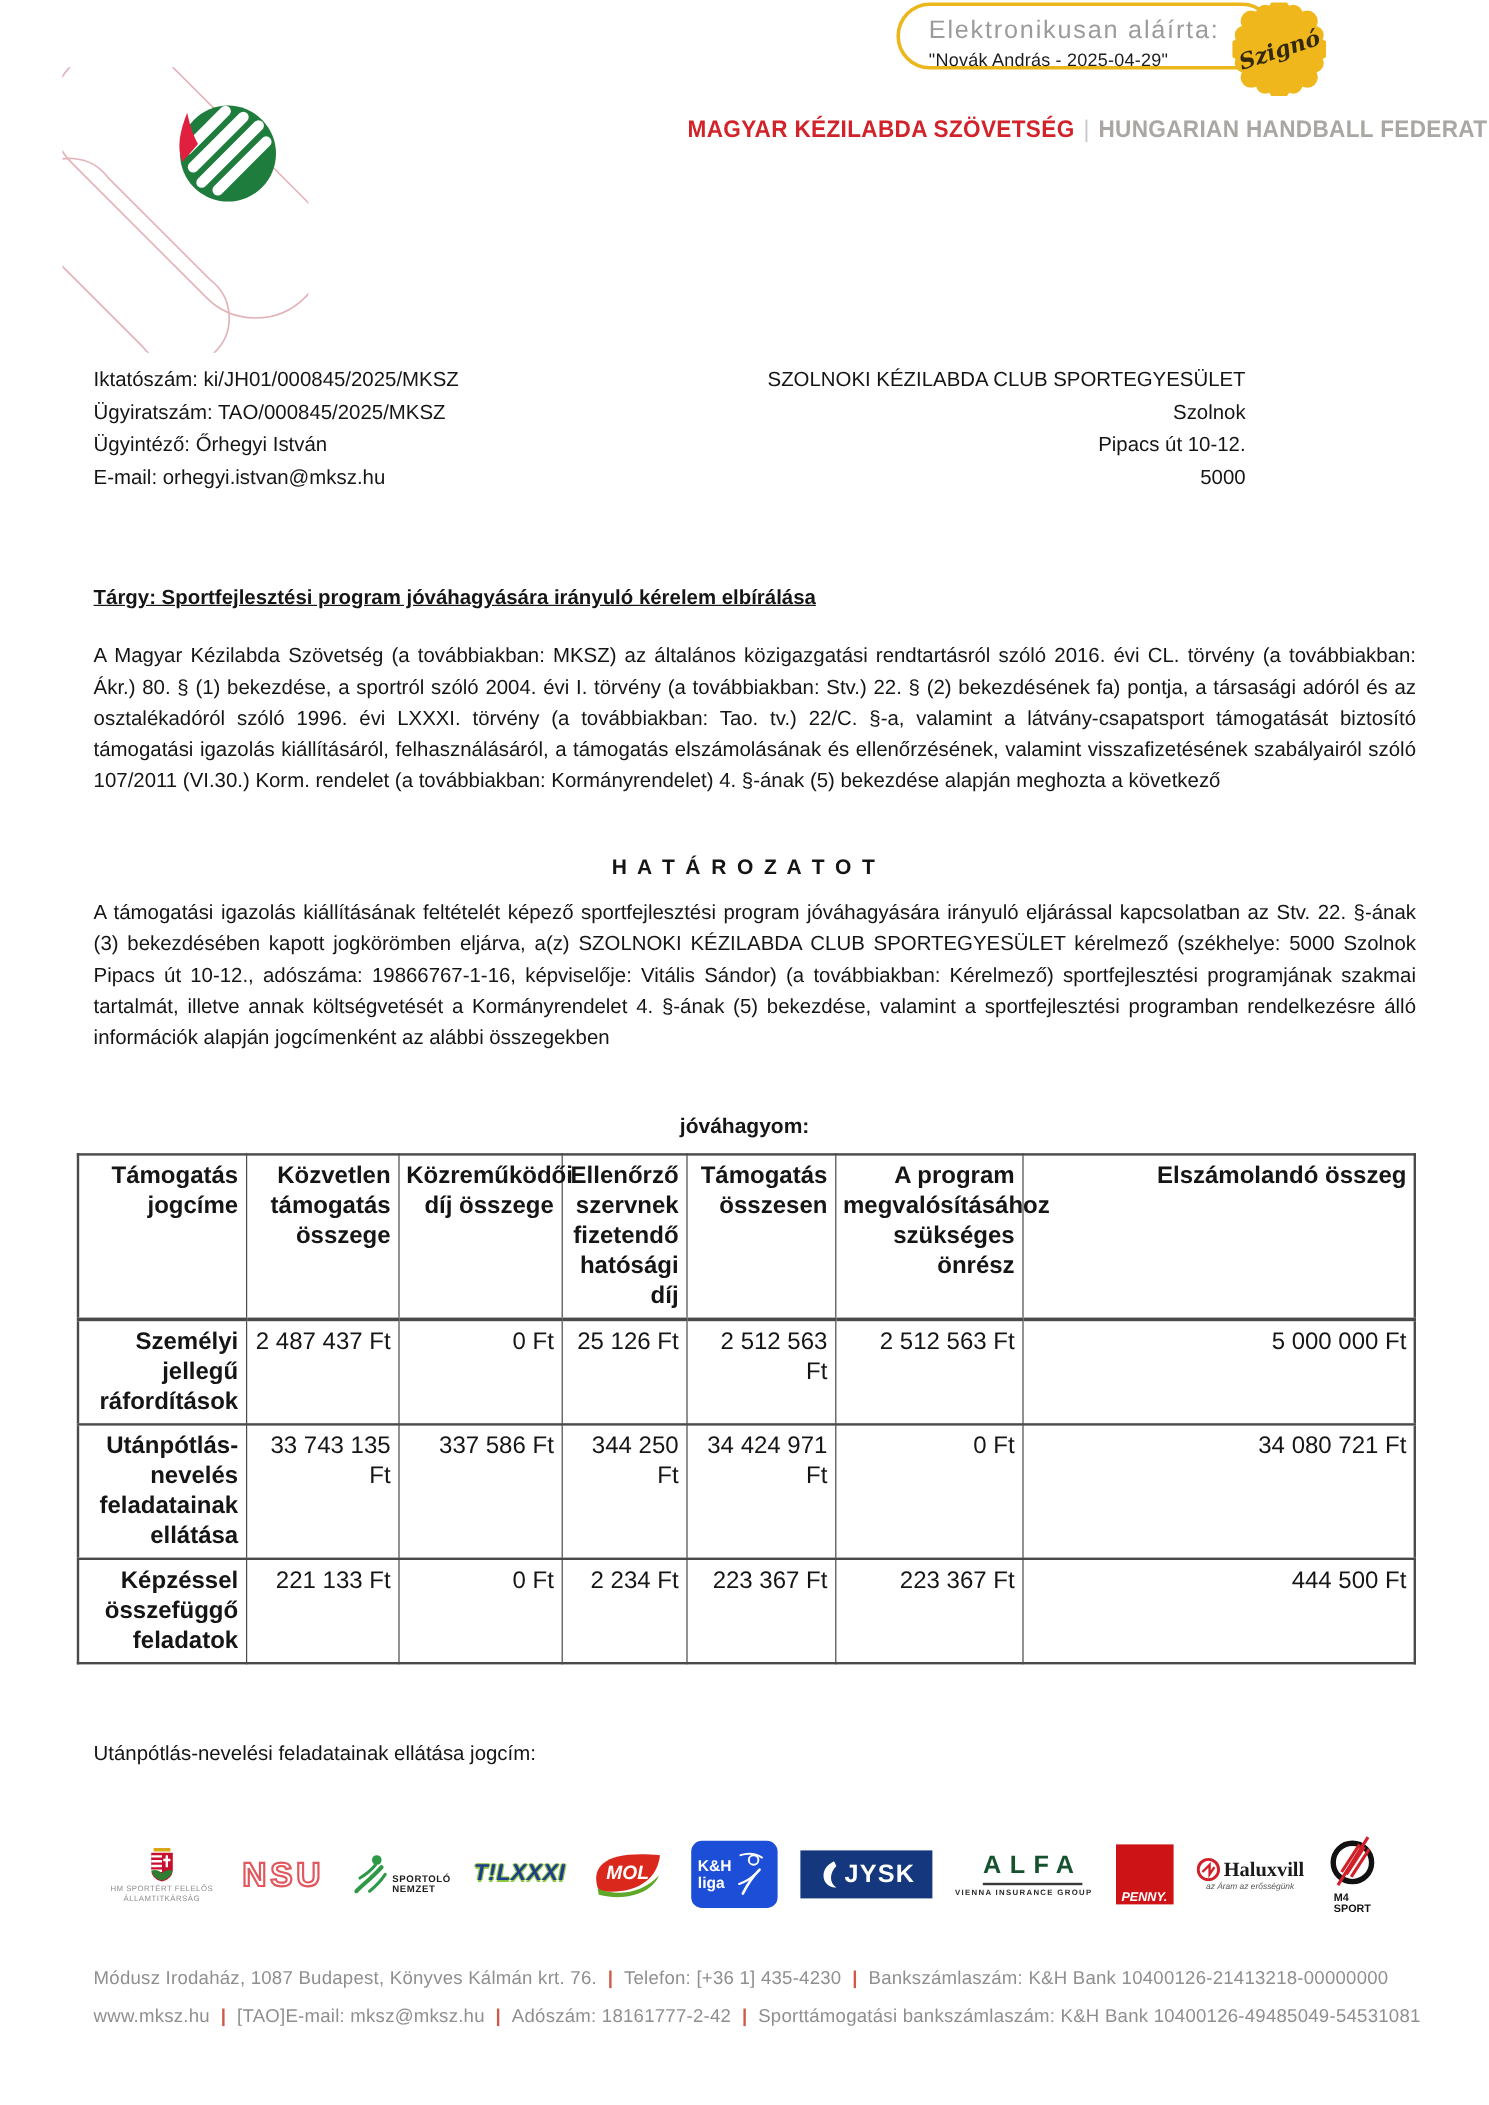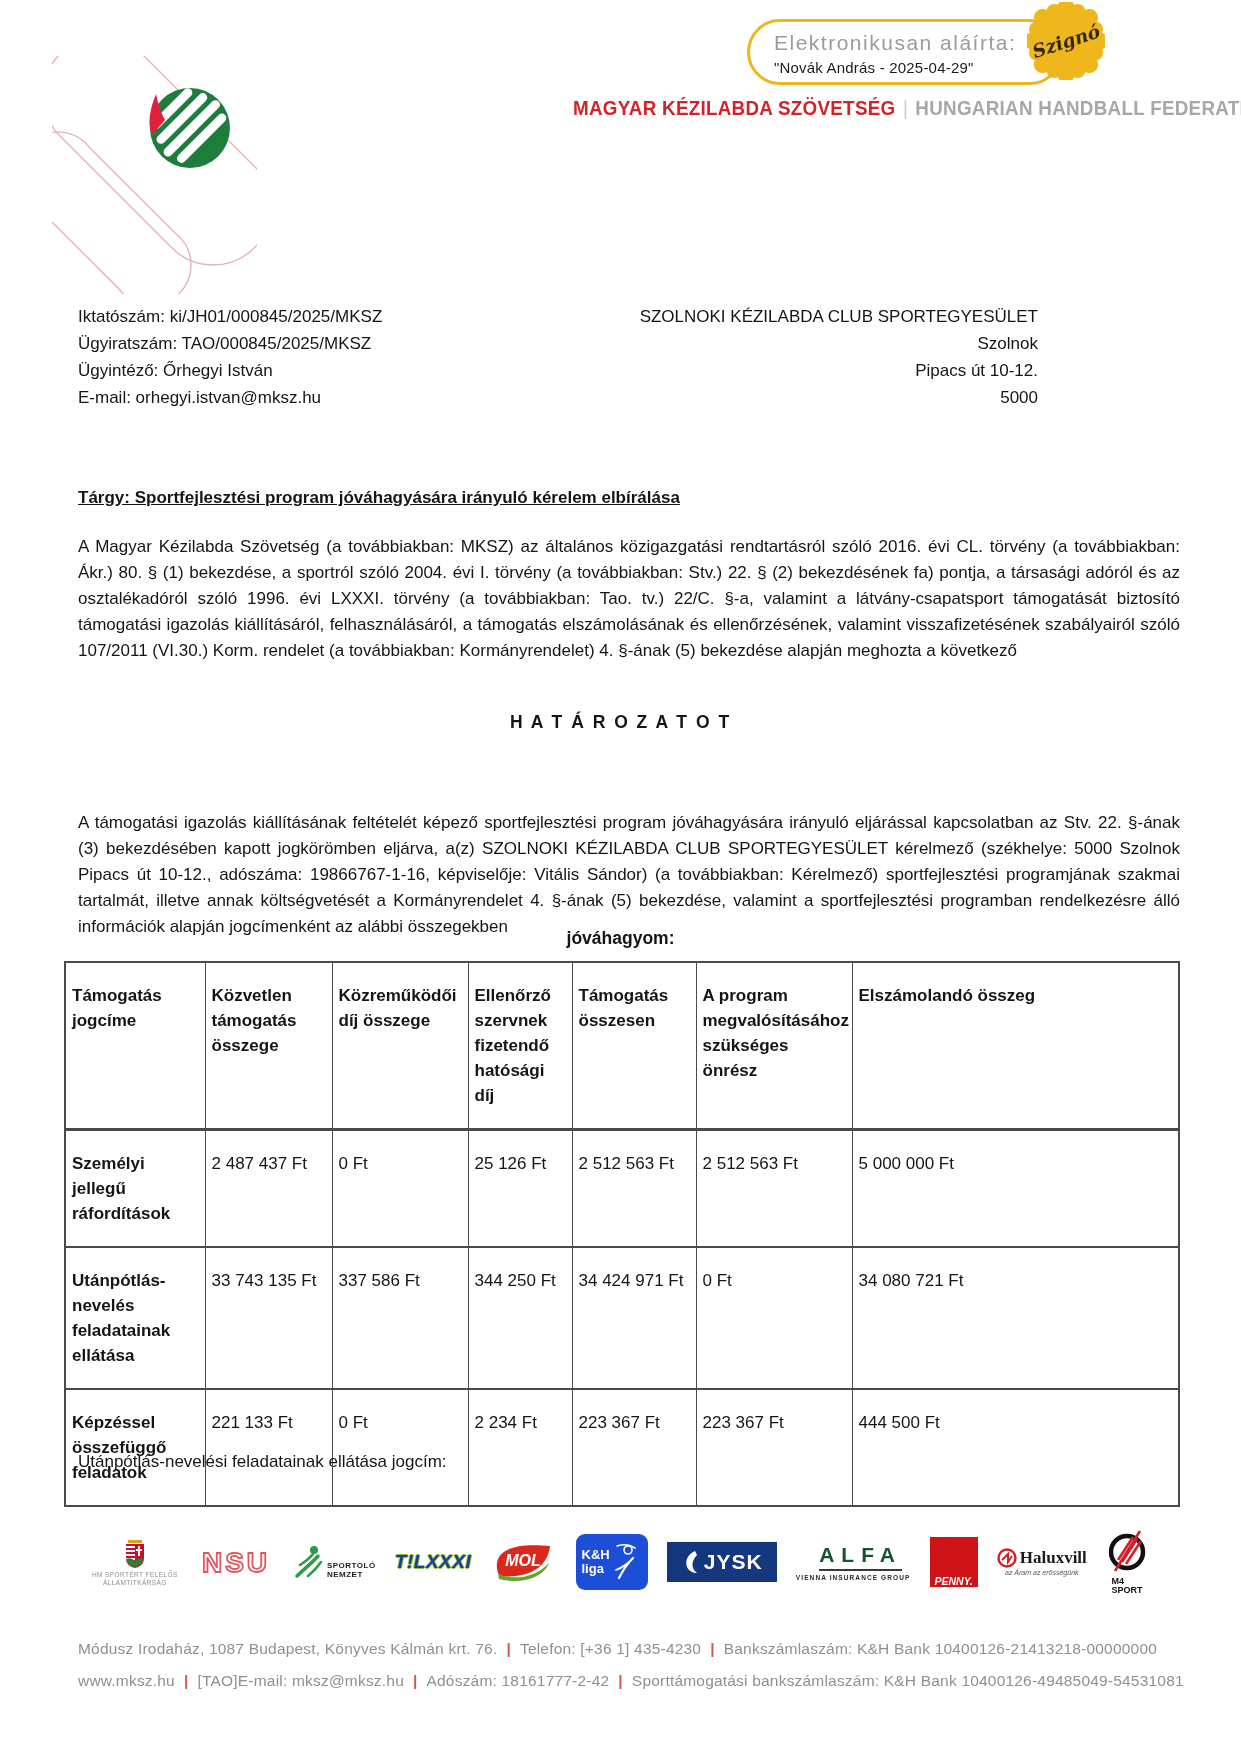--- a/index.html
+++ b/index.html
@@ -3,21 +3,21 @@
 <meta charset="utf-8">
 <style>
   * { margin:0; padding:0; box-sizing:border-box; }
   body { background:#ffffff; }
   .page {
     position:relative; width:1241px; height:1754px; background:#ffffff;
     font-family:"Liberation Sans", sans-serif; color:#151515; overflow:hidden;
   }
   
   .sign-badge {
-    position:absolute; top:19px; left:747px; width:316px; height:66px;
+    position:absolute; top:2px; left:747px; width:316px; height:56px;
     border:3px solid #ecb71d; border-radius:38px; background:#fff;
     padding:9px 0 0 24px;
   }
   .badge-title { font-size:21px; color:#9b9b9b; letter-spacing:1.5px; }
   .badge-signer { font-size:15px; color:#1c1c1c; margin-top:4px; letter-spacing:0.2px; }
   .seal { position:absolute; top:2px; left:1027px; width:78px; height:78px; }
   
   .mksz-logo { position:absolute; top:56px; left:52px; width:205px; height:238px; }
   .org-lockup {
     position:absolute; top:97px; left:573px; white-space:nowrap;
@@ -29,30 +29,30 @@
   
   .meta-left { position:absolute; top:303px; left:78px; font-size:17px; line-height:27px; }
   .recipient { position:absolute; top:303px; right:203px; font-size:17px; line-height:27px; text-align:right; }
   
   .subject {
     position:absolute; top:488px; left:78px; font-size:17px; font-weight:bold;
     text-decoration:underline;
   }
   .para { position:absolute; left:78px; width:1102px; font-size:17px; line-height:26px; text-align:justify; }
   .para1 { top:534px; }
-  .para2 { top:810px; }
+  .para2 { top:748px; }
   .center-head { position:absolute; left:0; width:1241px; text-align:center; font-weight:bold; font-size:17.5px; }
   .decision-head { top:712px; letter-spacing:2px; }
   .approve-head { top:928px; }
   
   .tbl-wrap { position:absolute; top:961px; left:64px; }
   table.support { border-collapse:collapse; table-layout:fixed; width:1114px; border:2.5px solid #4a4a4a; }
   table.support th, table.support td {
-    border:1.5px solid #4a4a4a; text-align:left; vertical-align:top;
-    font-size:17px; line-height:25px; padding:20px 6px;
+    border:1.5px solid #4a4a4a; text-align:right; vertical-align:top;
+    font-size:20px; line-height:25px; padding:5px 6px;
   }
   table.support thead th { font-weight:bold; border-bottom:3px solid #4a4a4a; }
   table.support tbody tr { border-top:2.5px solid #4a4a4a; }
   td.rowlabel { font-weight:bold; }
   
   .after-table { position:absolute; top:1452px; left:78px; font-size:17px; }
   
   .logos {
     position:absolute; top:1523px; left:92px; width:1056px; height:78px;
     display:flex; align-items:center; justify-content:space-between;

